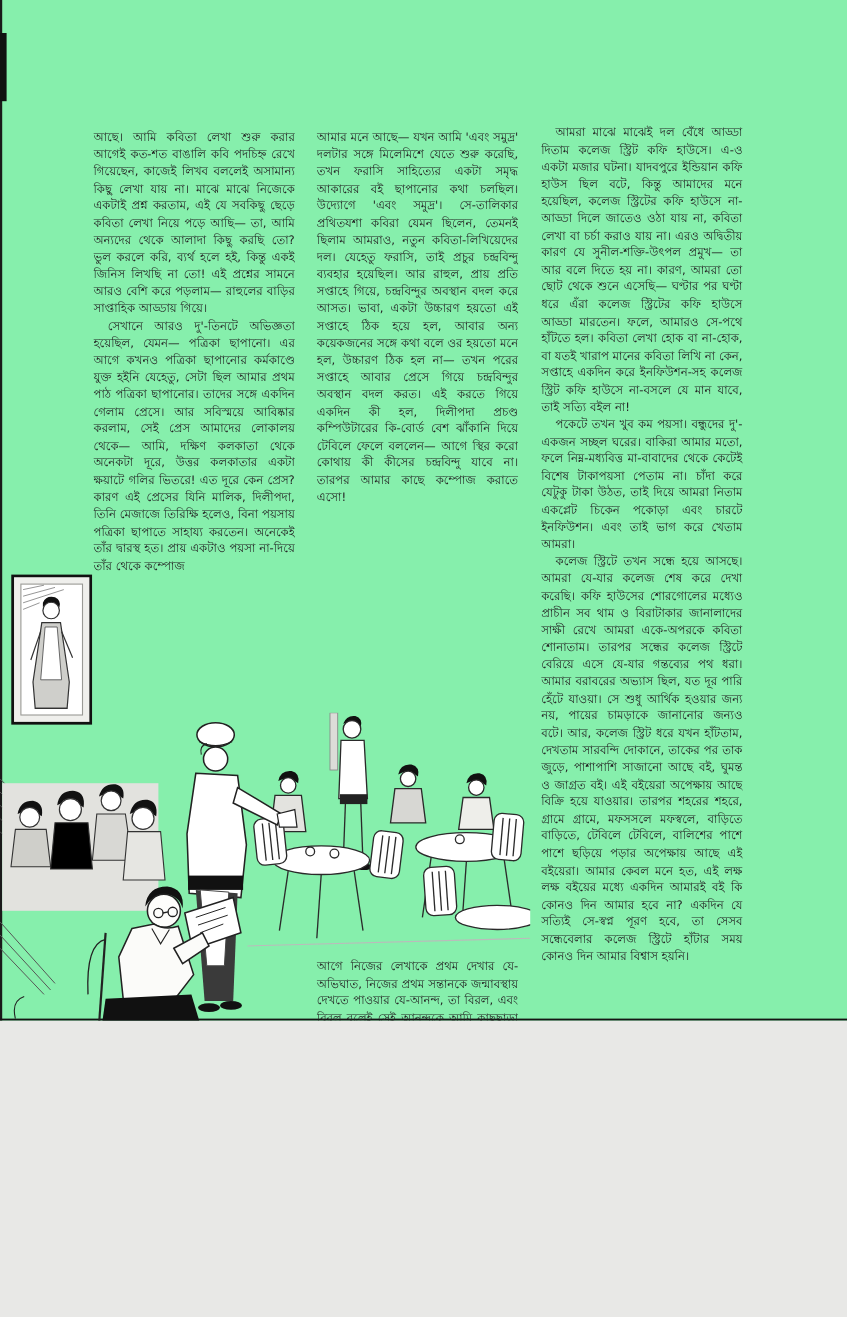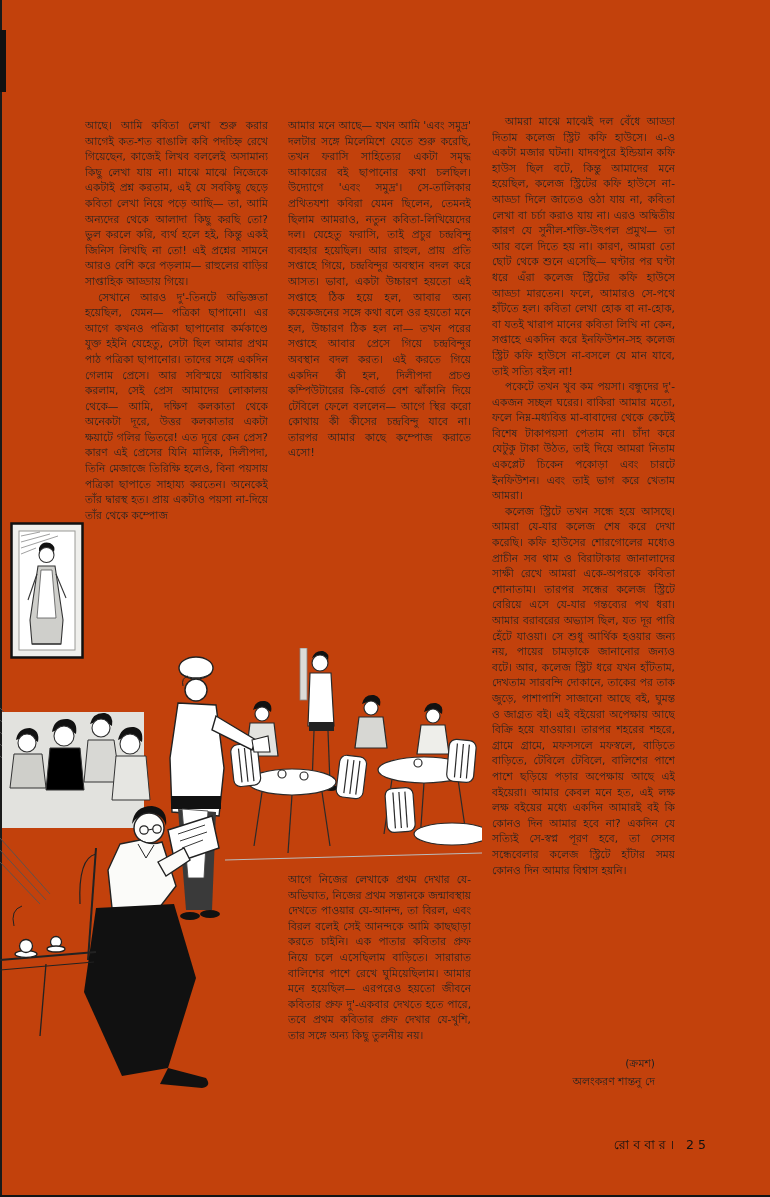--- a/index.html
+++ b/index.html
@@ -1,22 +1,22 @@
 <!DOCTYPE html>
 <html><head>
 <meta charset="utf-8">
 <style>
   * { box-sizing: border-box; }
   html, body { margin: 0; padding: 0; background: #e8e8e6; }
   .page {
     position: relative;
     width: 770px;
-    height: 1197px;
+    height: 928px;
     margin: 0 auto;
-    background: #c2410c;
+    background: #86efac;
     overflow: hidden;
     font-family: "DejaVu Sans", "Liberation Sans", sans-serif;
     color: #1c1c1c;
   }
   
   .edge-left   { position: absolute; left: 0; top: 0; width: 2px; height: 100%; background: #1a1a1a; }
   .edge-mark   { position: absolute; left: 0; top: 30px; width: 6px; height: 62px; background: #111; }
   .edge-bottom { position: absolute; left: 0; bottom: 0; width: 100%; height: 2px; background: #141414; }
 
   .col {

